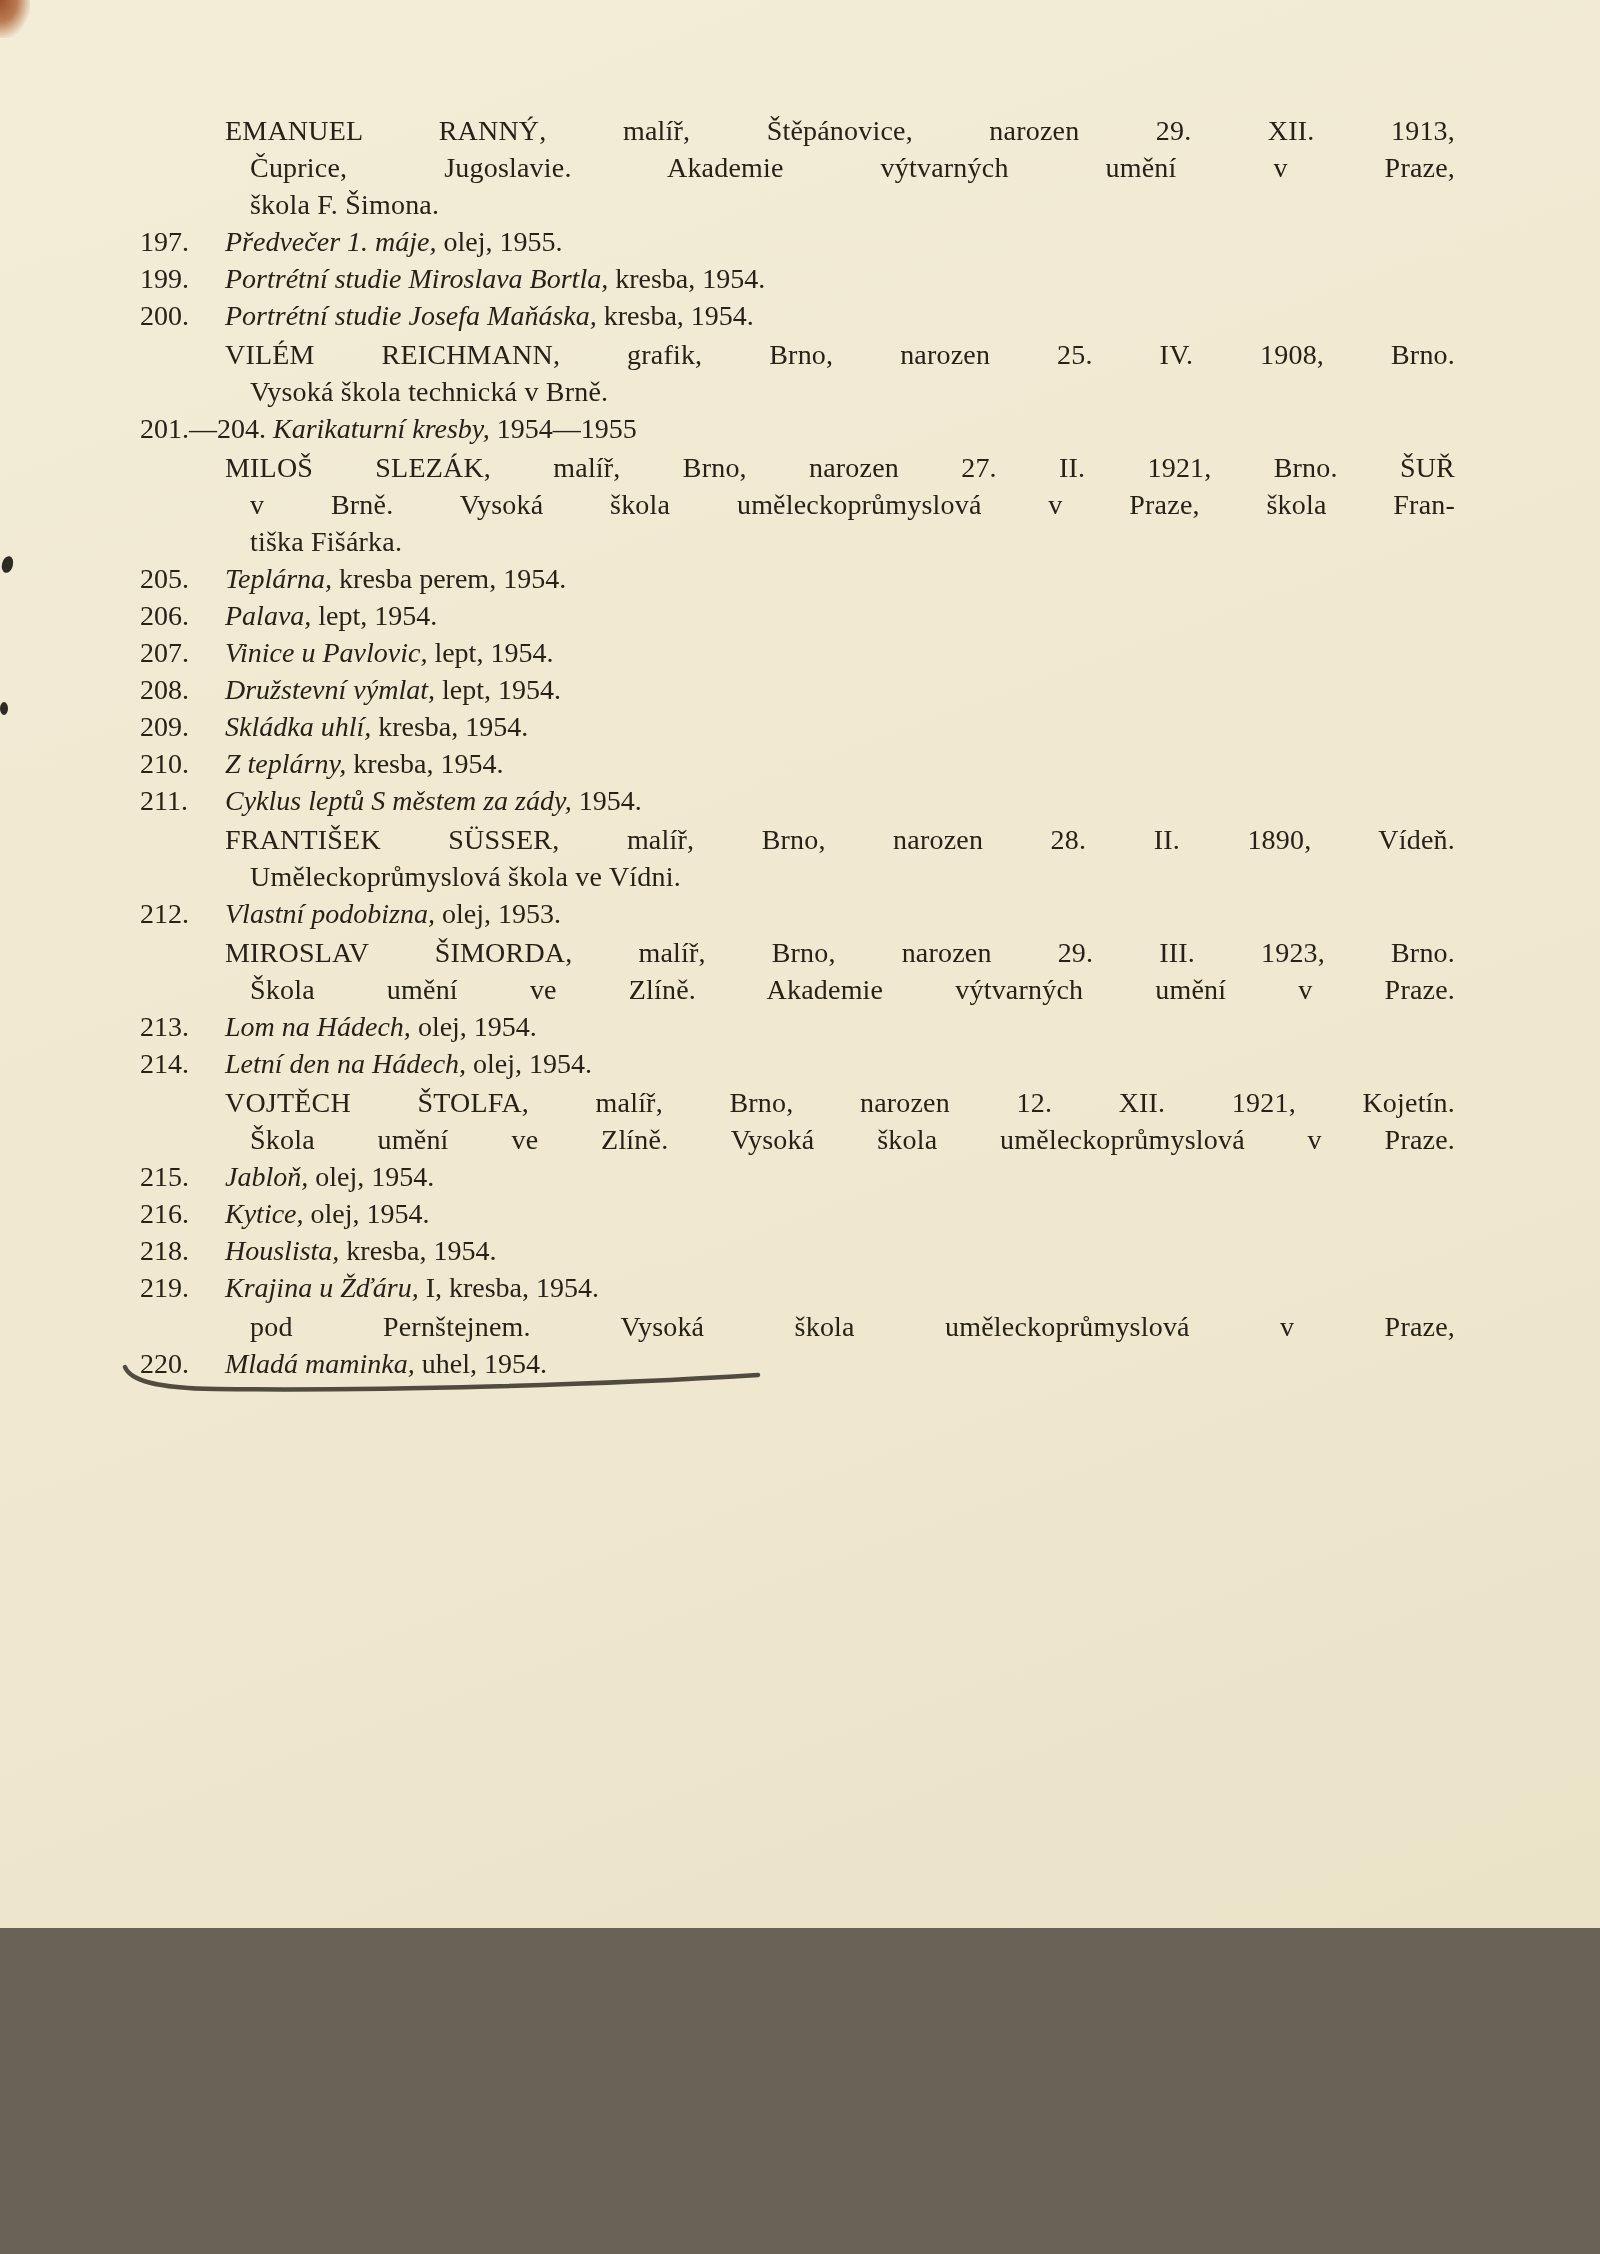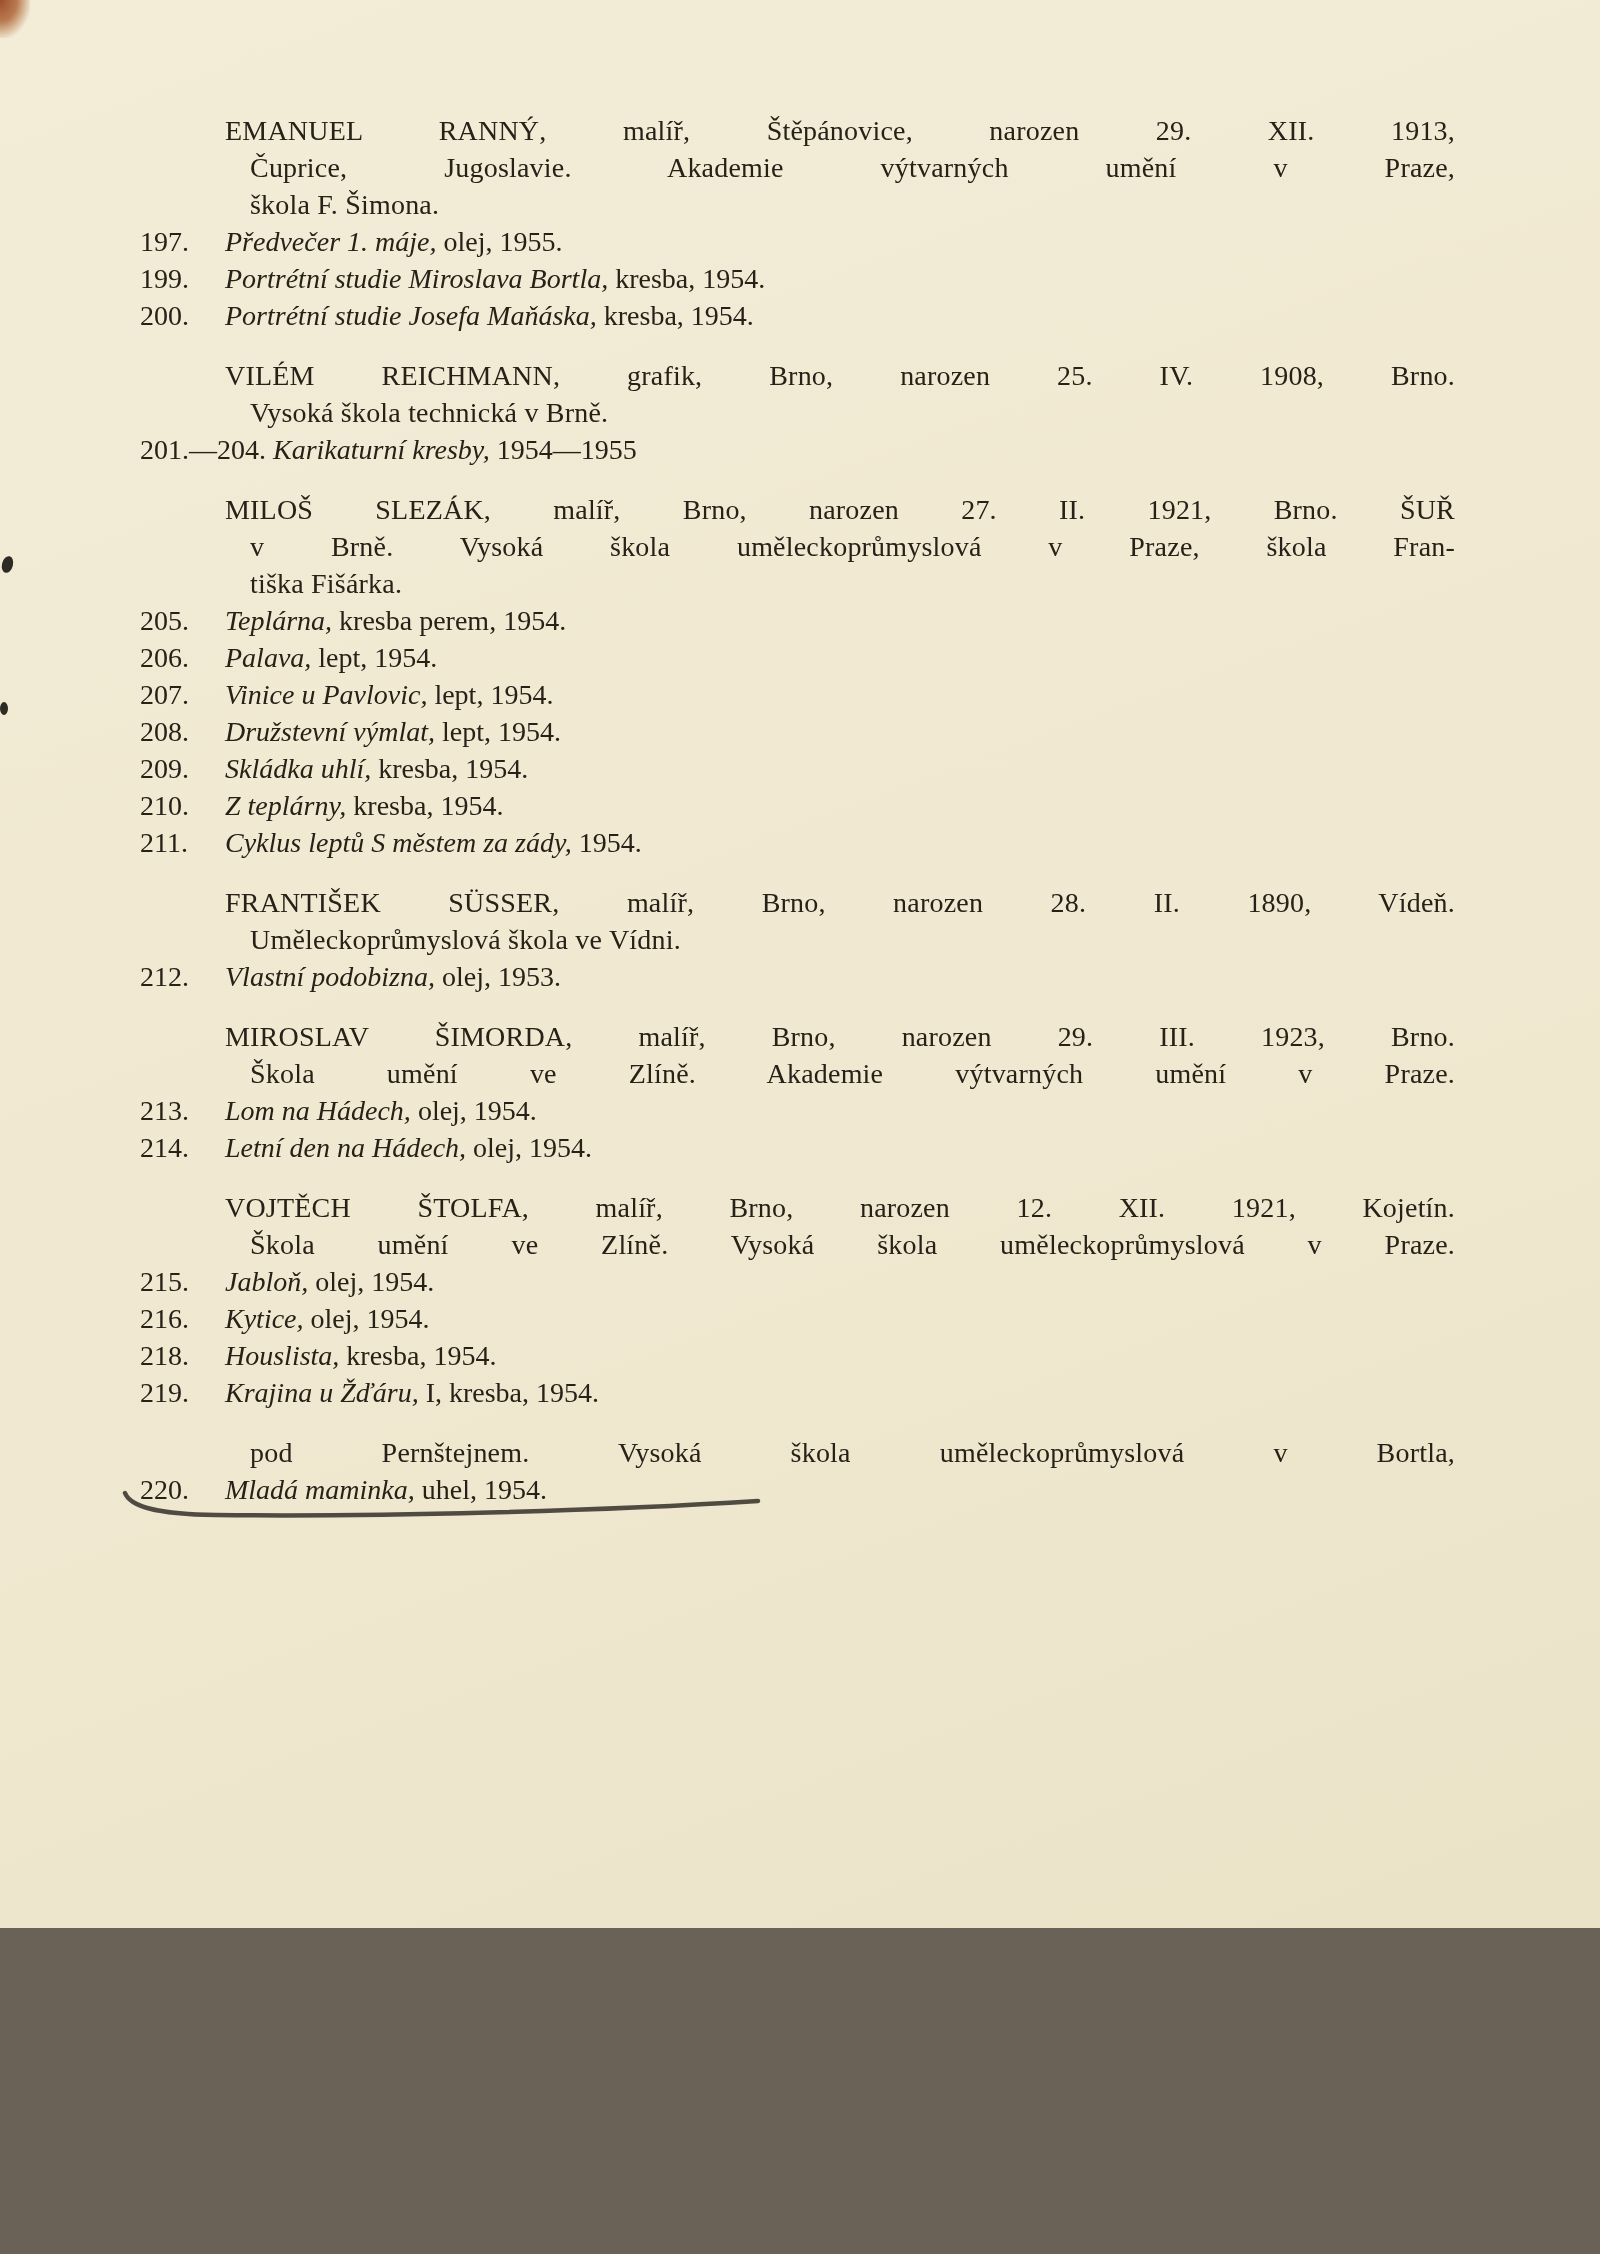--- a/index.html
+++ b/index.html
@@ -18,21 +18,21 @@
   }
 
   .content {
     position: absolute;
     top: 112px;
     left: 140px;
     width: 1315px;
   }
 
   .artist-block { position: relative; }
-  .artist-block + .artist-block { margin-top: 23px; }
+  .artist-block + .artist-block { margin-top: 2px; }
 
   .hline {
     margin-left: 85px;
     text-align: justify;
     text-align-last: justify;
     letter-spacing: 0.2px;
   }
   .hline.cont { margin-left: 110px; }
   .hline.last { text-align-last: left; }
 
@@ -124,20 +124,20 @@
       <p class="entry"><span class="num">215.</span> <span class="title">Jabloň,</span> <span class="details">olej, 1954.</span></p>
       <p class="entry"><span class="num">216.</span> <span class="title">Kytice,</span> <span class="details">olej, 1954.</span></p>
       <p class="entry"><span class="num">218.</span> <span class="title">Houslista,</span> <span class="details">kresba, 1954.</span></p>
       <p class="entry"><span class="num">219.</span> <span class="title">Krajina u Žďáru,</span> <span class="details">I, kresba, 1954.</span></p>
     </section>
 
     <section class="artist-block">
       <svg class="pen-mark" viewBox="0 0 648 36" xmlns="http://www.w3.org/2000/svg">
         <path d="M7 5 C12 18, 36 26, 98 27 C262 29, 482 23, 640 13" fill="none" stroke="#3a352e" stroke-width="4.5" stroke-linecap="round" opacity="0.88"></path>
       </svg>
-      <div class="hline cont">pod Pernštejnem. Vysoká škola uměleckoprůmyslová v Bortla,</div>
+      <div class="hline cont">pod Pernštejnem. Vysoká škola uměleckoprůmyslová v Praze,</div>
       <p class="entry"><span class="num">220.</span> <span class="title">Mladá maminka,</span> <span class="details">uhel, 1954.</span></p>
     </section>
 
   </main>
 
   <div class="page-number">19</div>
 </div>
 
 </body></html>

